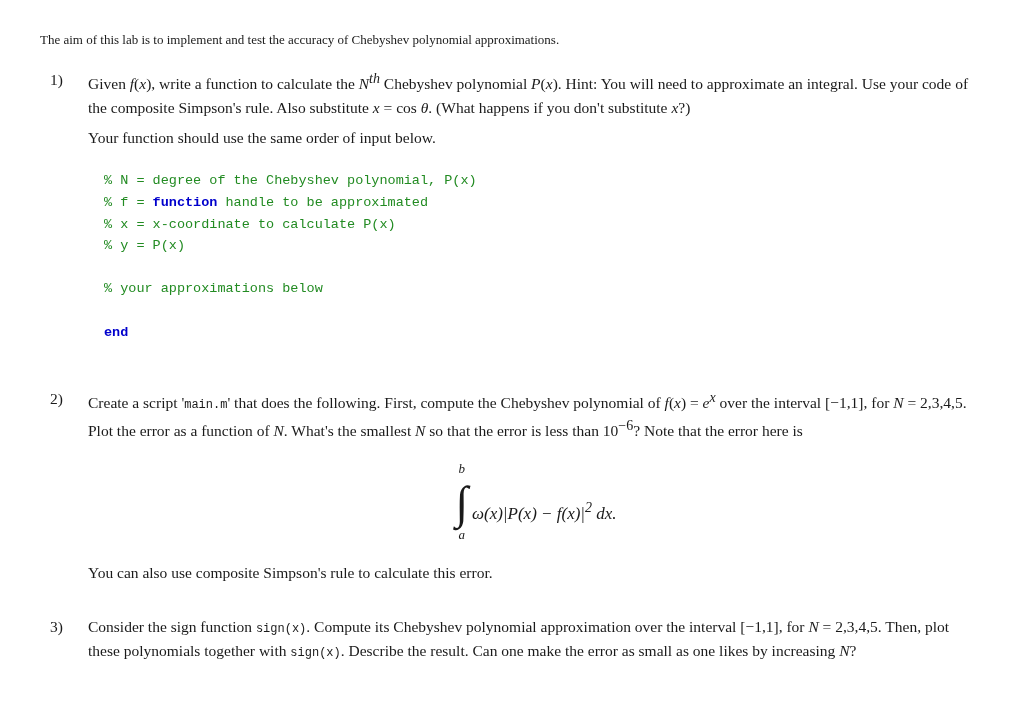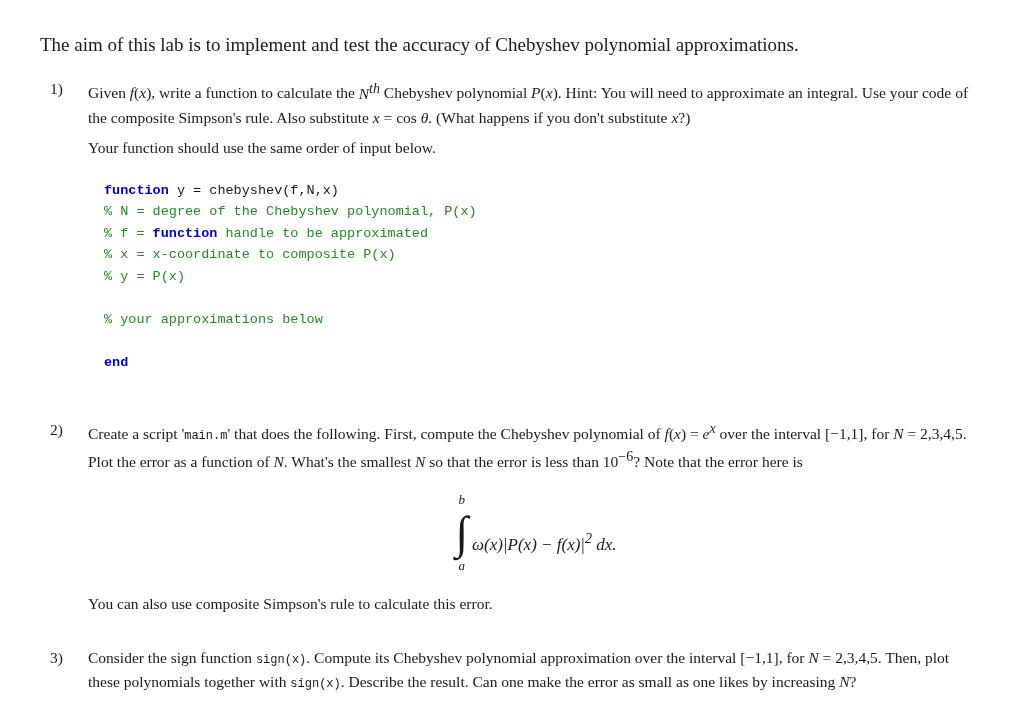--- a/index.html
+++ b/index.html
@@ -7,21 +7,21 @@
       background: #ffffff;
       font-family: "Times New Roman", Times, serif;
       font-size: 16px;
       color: #1a1a1a;
       padding: 30px 40px;
       line-height: 1.55;
       max-width: 1024px;
     }
     .intro {
       margin-bottom: 18px;
-      font-size: 19px;
+      font-size: 13px;
     }
     .question-block {
       margin-bottom: 24px;
       padding-left: 10px;
     }
     .question-number {
       font-size: 15.5px;
       display: flex;
       align-items: flex-start;
       margin-bottom: 6px;
@@ -77,30 +77,27 @@
     <span class="q-num">1)</span>
     <div class="q-text">
       <p>
         Given <span class="math-inline">f</span>(<span class="math-inline">x</span>), write a function to calculate the <span class="math-inline">N<sup>th</sup></span> Chebyshev polynomial <span class="math-inline">P</span>(<span class="math-inline">x</span>). Hint: You will need to approximate an integral. Use your code of the composite Simpson's rule. Also substitute <span class="math-inline">x</span> = cos <span class="math-inline">θ</span>. (What happens if you don't substitute <span class="math-inline">x</span>?)
       </p>
       <p>
         Your function should use the <span class="bold">same order</span> of input below.
       </p>
       <div class="code-block">
         <div>
-          <span class="code-blue">function</span><span class="code-black"> y = chebyshev(f,N,x)</span>
-        </div>
-        <div>
           <span class="code-green">% N = degree of the Chebyshev polynomial, P(x)</span>
         </div>
         <div>
           <span class="code-green">% f = </span><span class="code-blue">function</span><span class="code-green"> handle to be approximated</span>
         </div>
         <div>
-          <span class="code-green">% x = x-coordinate to composite P(x)</span>
+          <span class="code-green">% x = x-coordinate to calculate P(x)</span>
         </div>
         <div>
           <span class="code-green">% y = P(x)</span>
         </div>
         <div>&nbsp;</div>
         <div>
           <span class="code-green">% your approximations below</span>
         </div>
         <div>&nbsp;</div>
         <div>

